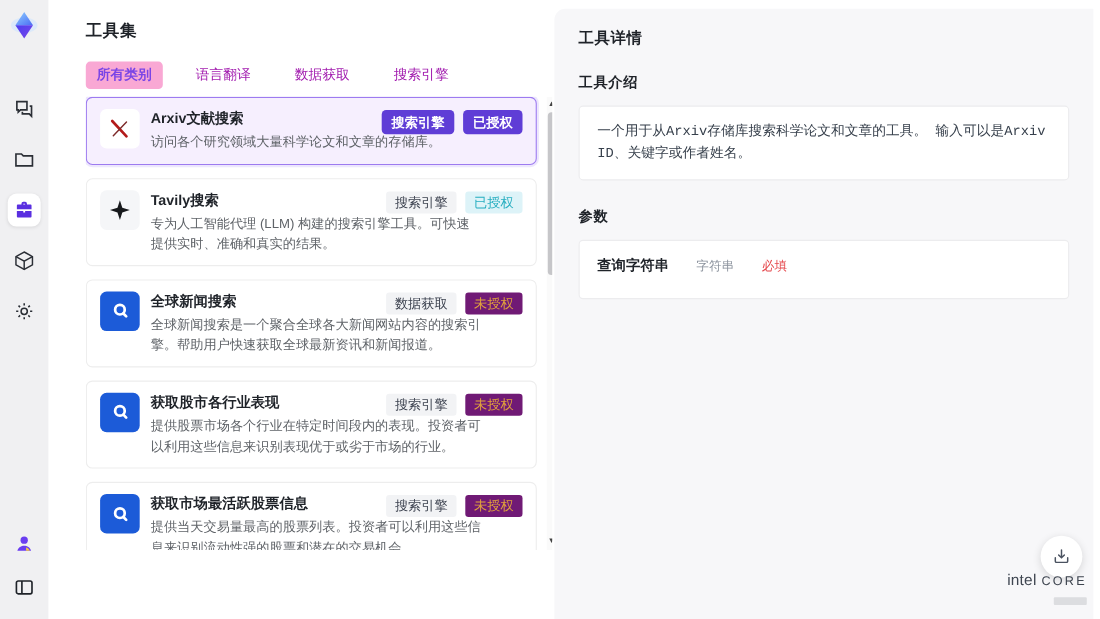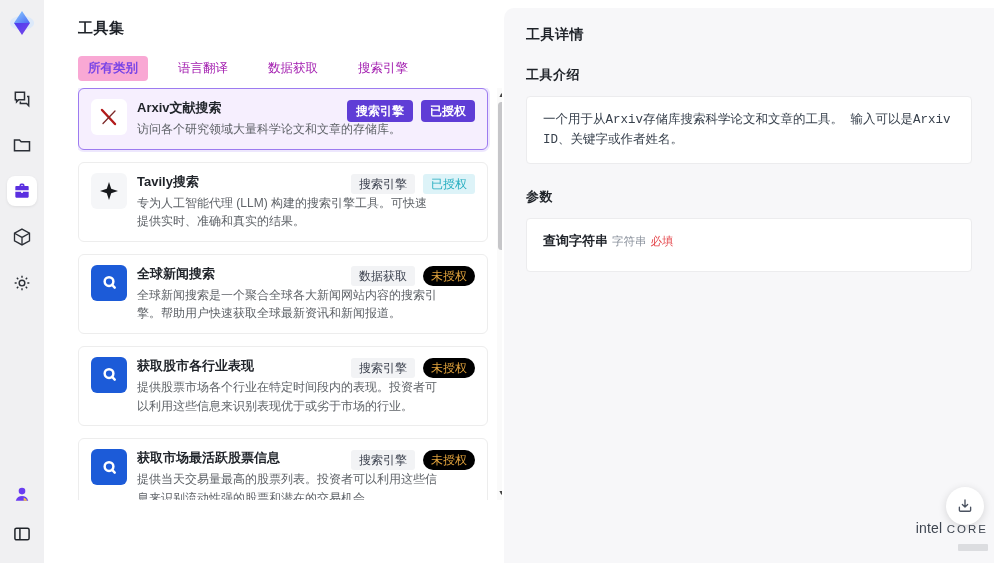--- a/index.html
+++ b/index.html
@@ -31,38 +31,38 @@
   .tool-ico { flex:0 0 36px; width:36px; height:36px; border-radius:6px; background:#f5f6f8;
     display:flex; align-items:center; justify-content:center; font-size:18px; }
   .tool-ico.blue { background:#1c5bd8; }
   .card.selected .tool-ico { background:#ffffff; }
   .card-title { font-size:13px; font-weight:bold; line-height:18px; margin-bottom:3px; }
   .card-desc { font-size:12px; color:#5f6368; line-height:1.55; max-width:300px; }
   .chips { position:absolute; right:12px; top:11px; display:flex; gap:8px; }
   .chip { font-size:12px; line-height:1; padding:4px 8px; border-radius:3px; white-space:nowrap; }
   .chip.cat { background:#f2f3f5; color:#3d4350; }
   .chip.auth { background:#ddf3f8; color:#27aec0; }
-  .chip.unauth { background:#000000; color:#e0a23c;border-radius:10px; }
+  .chip.unauth { background:#701a75; color:#e0a23c; }
   .card.selected .chip { background:#5f3dd6; color:#ffffff; font-weight:bold; padding:5px 9px; border-radius:4px; }
 
   
   .sbar { position:absolute; right:-4px; top:0; bottom:0; width:9px; background:#fafafa; }
   .sbar .arr { position:absolute; left:0; width:9px; height:10px; font-size:7px; color:#444;
     text-align:center; line-height:10px; cursor:pointer; }
   .sbar .arr.up { top:2px; } .sbar .arr.dn { bottom:2px; }
   .sbar .thumb { position:absolute; left:1px; width:7px; top:14px; height:148px; background:#c6c6c9; border-radius:4px; cursor:pointer; }
 
   
   .detail { position:absolute; left:504px; top:8px; width:490px; height:555px; background:#f7f7f9;
     border-top-left-radius:10px; padding:18px 22px; }
   .detail h2 { font-size:14px; font-weight:bold; margin-bottom:22px; letter-spacing:.5px; }
   .detail h3 { font-size:13px; font-weight:bold; margin-bottom:12px; letter-spacing:.5px; }
   .box { background:#fff; border:1px solid #ececee; border-radius:4px; padding:13px 16px; margin-bottom:24px;font-family:Liberation Mono, monospace; }
   .box p { font-size:12.5px; color:#37404c; line-height:1.6; }
-  .param-head { display:flex; align-items:baseline; gap:4px; margin-bottom:8px; }
+  .param-head { display:flex; align-items:baseline; gap:25px; margin-bottom:8px; }
   .param-name { font-size:13px; font-weight:bold; }
   .param-type { font-size:11.5px; color:#8a919c; }
   .param-req { font-size:11.5px; color:#e5484d; }
 
   
   .fab { position:absolute; right:16px; bottom:38px; width:38px; height:38px; border-radius:50%;
     background:#fff; box-shadow:0 2px 8px rgba(0,0,0,.14); display:flex; align-items:center;
     justify-content:center; cursor:pointer; }
   .intel { position:absolute; right:12px; bottom:8px; text-align:right; color:#3e4550; }
   .intel .w1 { font-size:14px; font-weight:normal; letter-spacing:.2px; }

